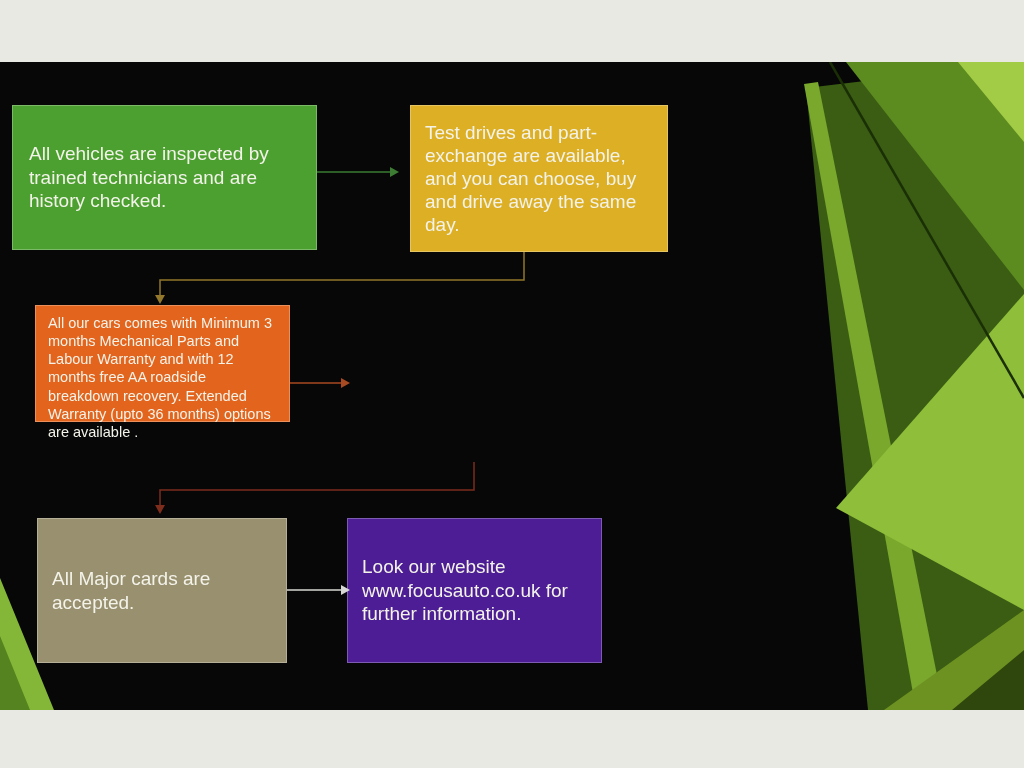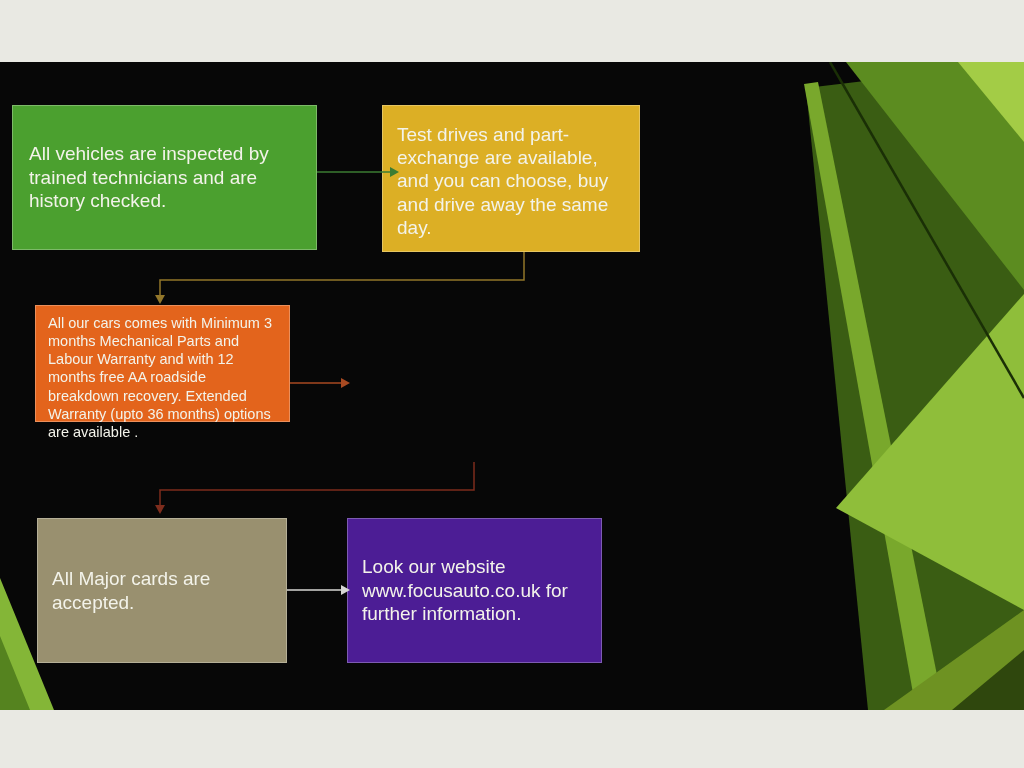--- a/index.html
+++ b/index.html
@@ -13,21 +13,21 @@
     background:#070707; overflow:hidden;
   }
   .layer { position:absolute; left:0; top:0; width:1024px; height:648px; }
   .box {
     position:absolute; display:flex; flex-direction:column;
     color:#f3f3ea; box-sizing:border-box;
     border:1px solid rgba(255,255,255,.28);
   }
   .box p { margin:0; }
   .box1 { left:12px;  top:43px;  width:305px; height:145px; padding:14px 16px; justify-content:center;    font-size:19px;   line-height:1.26; }
-  .box2 { left:382px; top:43px;  width:258px; height:147px; padding:12px 14px; justify-content:flex-end;font-size:19px;   line-height:1.22; }
+  .box2 { left:410px; top:43px;  width:258px; height:147px; padding:12px 14px; justify-content:center;font-size:19px;   line-height:1.22; }
   .box3 { left:35px;  top:243px; width:255px; height:117px; padding:8px 12px;  justify-content:flex-start;font-size:14.5px; line-height:1.25; }
   .box4 { left:347px; top:245px; width:255px; height:155px; padding:12px 14px; justify-content:center;    font-size:19px;   line-height:1.26; }
   .box5 { left:37px;  top:456px; width:250px; height:145px; padding:8px 14px; justify-content:center;    font-size:19px;   line-height:1.26; }
   .box6 { left:347px; top:456px; width:255px; height:145px; padding:12px 14px; justify-content:center;    font-size:19px;   line-height:1.26; }
   svg { display:block; }
 </style>
 </head>
 <body>
 
 <div class="page">

